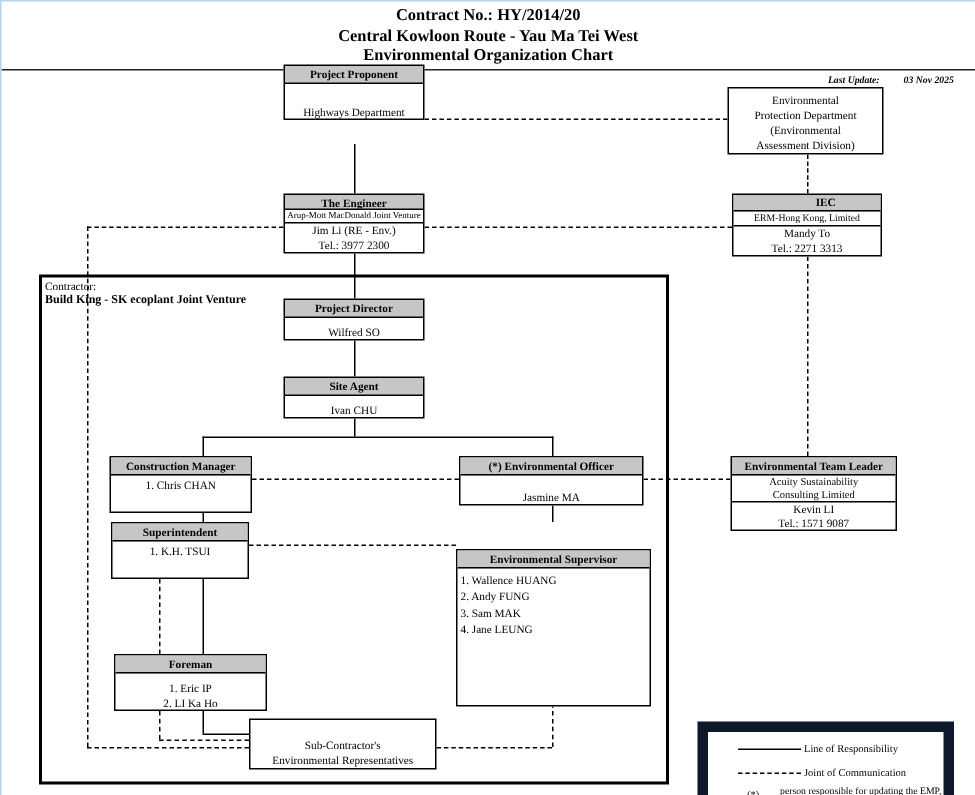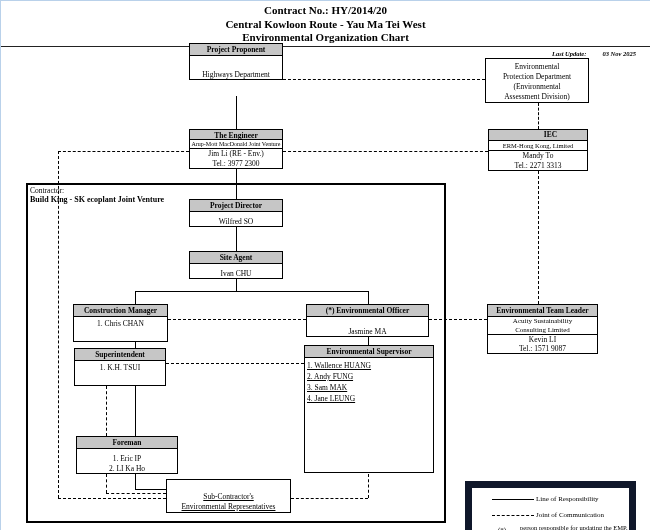--- a/index.html
+++ b/index.html
@@ -12,21 +12,21 @@
   .titles{position:absolute;top:3px;left:0;width:100%;text-align:center;font-weight:bold;font-size:11px;line-height:13.5px;}
   .rule{position:absolute;top:45px;left:0;width:650px;border-top:1px solid #222;}
   .last-update{position:absolute;top:49px;right:14px;font-size:6.5px;font-weight:bold;font-style:italic;display:flex;gap:16px;}
   .box{position:absolute;background:#fff;border:1px solid #000;box-sizing:border-box;text-align:center;z-index:3;}
   .box.thick{border-width:1.5px;}
   .box-hd{background:#c6c6c6;border-bottom:1px solid #000;font-weight:bold;font-size:7.5px;line-height:11px;height:11px;white-space:nowrap;overflow:hidden;}
   .box-sub{border-bottom:1px solid #000;font-size:6px;line-height:9px;white-space:nowrap;overflow:hidden;}
   .box-bd{font-size:7.5px;line-height:9.5px;display:flex;flex-direction:column;justify-content:flex-end;flex:1;}
   .box{display:flex;flex-direction:column;}
   .box-bd.top{justify-content:flex-start;padding-top:2px;}
-  .box-bd.left{align-items:flex-start;text-align:left;padding-left:2px;line-height:11px;text-decoration:underline;}
+  .box-bd.left{align-items:flex-start;text-align:left;padding-left:2px;line-height:11px;}
   .frame{position:absolute;border:2px solid #000;box-sizing:border-box;z-index:1;background:transparent;}
   .frame-label{position:absolute;font-size:7.5px;line-height:9px;z-index:2;text-align:left;}
   .frame-label .name{font-weight:bold;font-size:8px;}
   .hl{position:absolute;height:0;border-top:1px solid #000;z-index:2;}
   .vl{position:absolute;width:0;border-left:1px solid #000;z-index:2;}
   .hl.dash{border-top-style:dashed;}
   .vl.dash{border-left-style:dashed;}
   .legend{position:absolute;left:464px;top:480px;width:171px;height:61px;border:7px solid #0f172a;box-sizing:border-box;z-index:3;background:#fff;font-size:7px;}
   .legend .sw{position:absolute;left:20px;width:42px;height:0;}
   .legend .sw.solid{border-top:1px solid #000;}
@@ -131,39 +131,39 @@
     </div>
   </div>
 
   <div class="box" style="left:73px;top:347px;width:92px;height:38px;">
     <div class="box-hd">Superintendent</div>
     <div class="box-bd top">
         <span>1. K.H. TSUI</span>
       </div>
   </div>
 
-  <div class="box" style="left:303px;top:344px;width:130px;height:128px;">
+  <div class="box" style="left:303px;top:365px;width:130px;height:105px;">
     <div class="box-hd">Environmental Supervisor</div>
     <div class="box-bd top left">
       <span>1. Wallence HUANG</span>
       <span>2. Andy FUNG</span>
       <span>3. Sam MAK</span>
       <span>4. Jane LEUNG</span>
     </div>
   </div>
 
   <div class="box" style="left:75px;top:435px;width:102px;height:38px;">
     <div class="box-hd">Foreman</div>
     <div class="box-bd">
       <span>1. Eric IP</span>
       <span>2. LI Ka Ho</span>
     </div>
   </div>
 
-  <div class="box" style="left:165px;top:478px;width:125px;height:34px;text-decoration:underline;">
+  <div class="box" style="left:165px;top:478px;width:125px;height:34px;">
     <div class="box-bd" style="line-height:10px;">
       <span>Sub-Contractor's</span>
       <span>Environmental Representatives</span>
     </div>
   </div>
 
   <div class="legend">
     <div class="sw solid" style="top:11px;"></div>
     <div class="lab" style="top:7px;">Line of Responsibility</div>
     <div class="sw dashed" style="top:27px;"></div>

